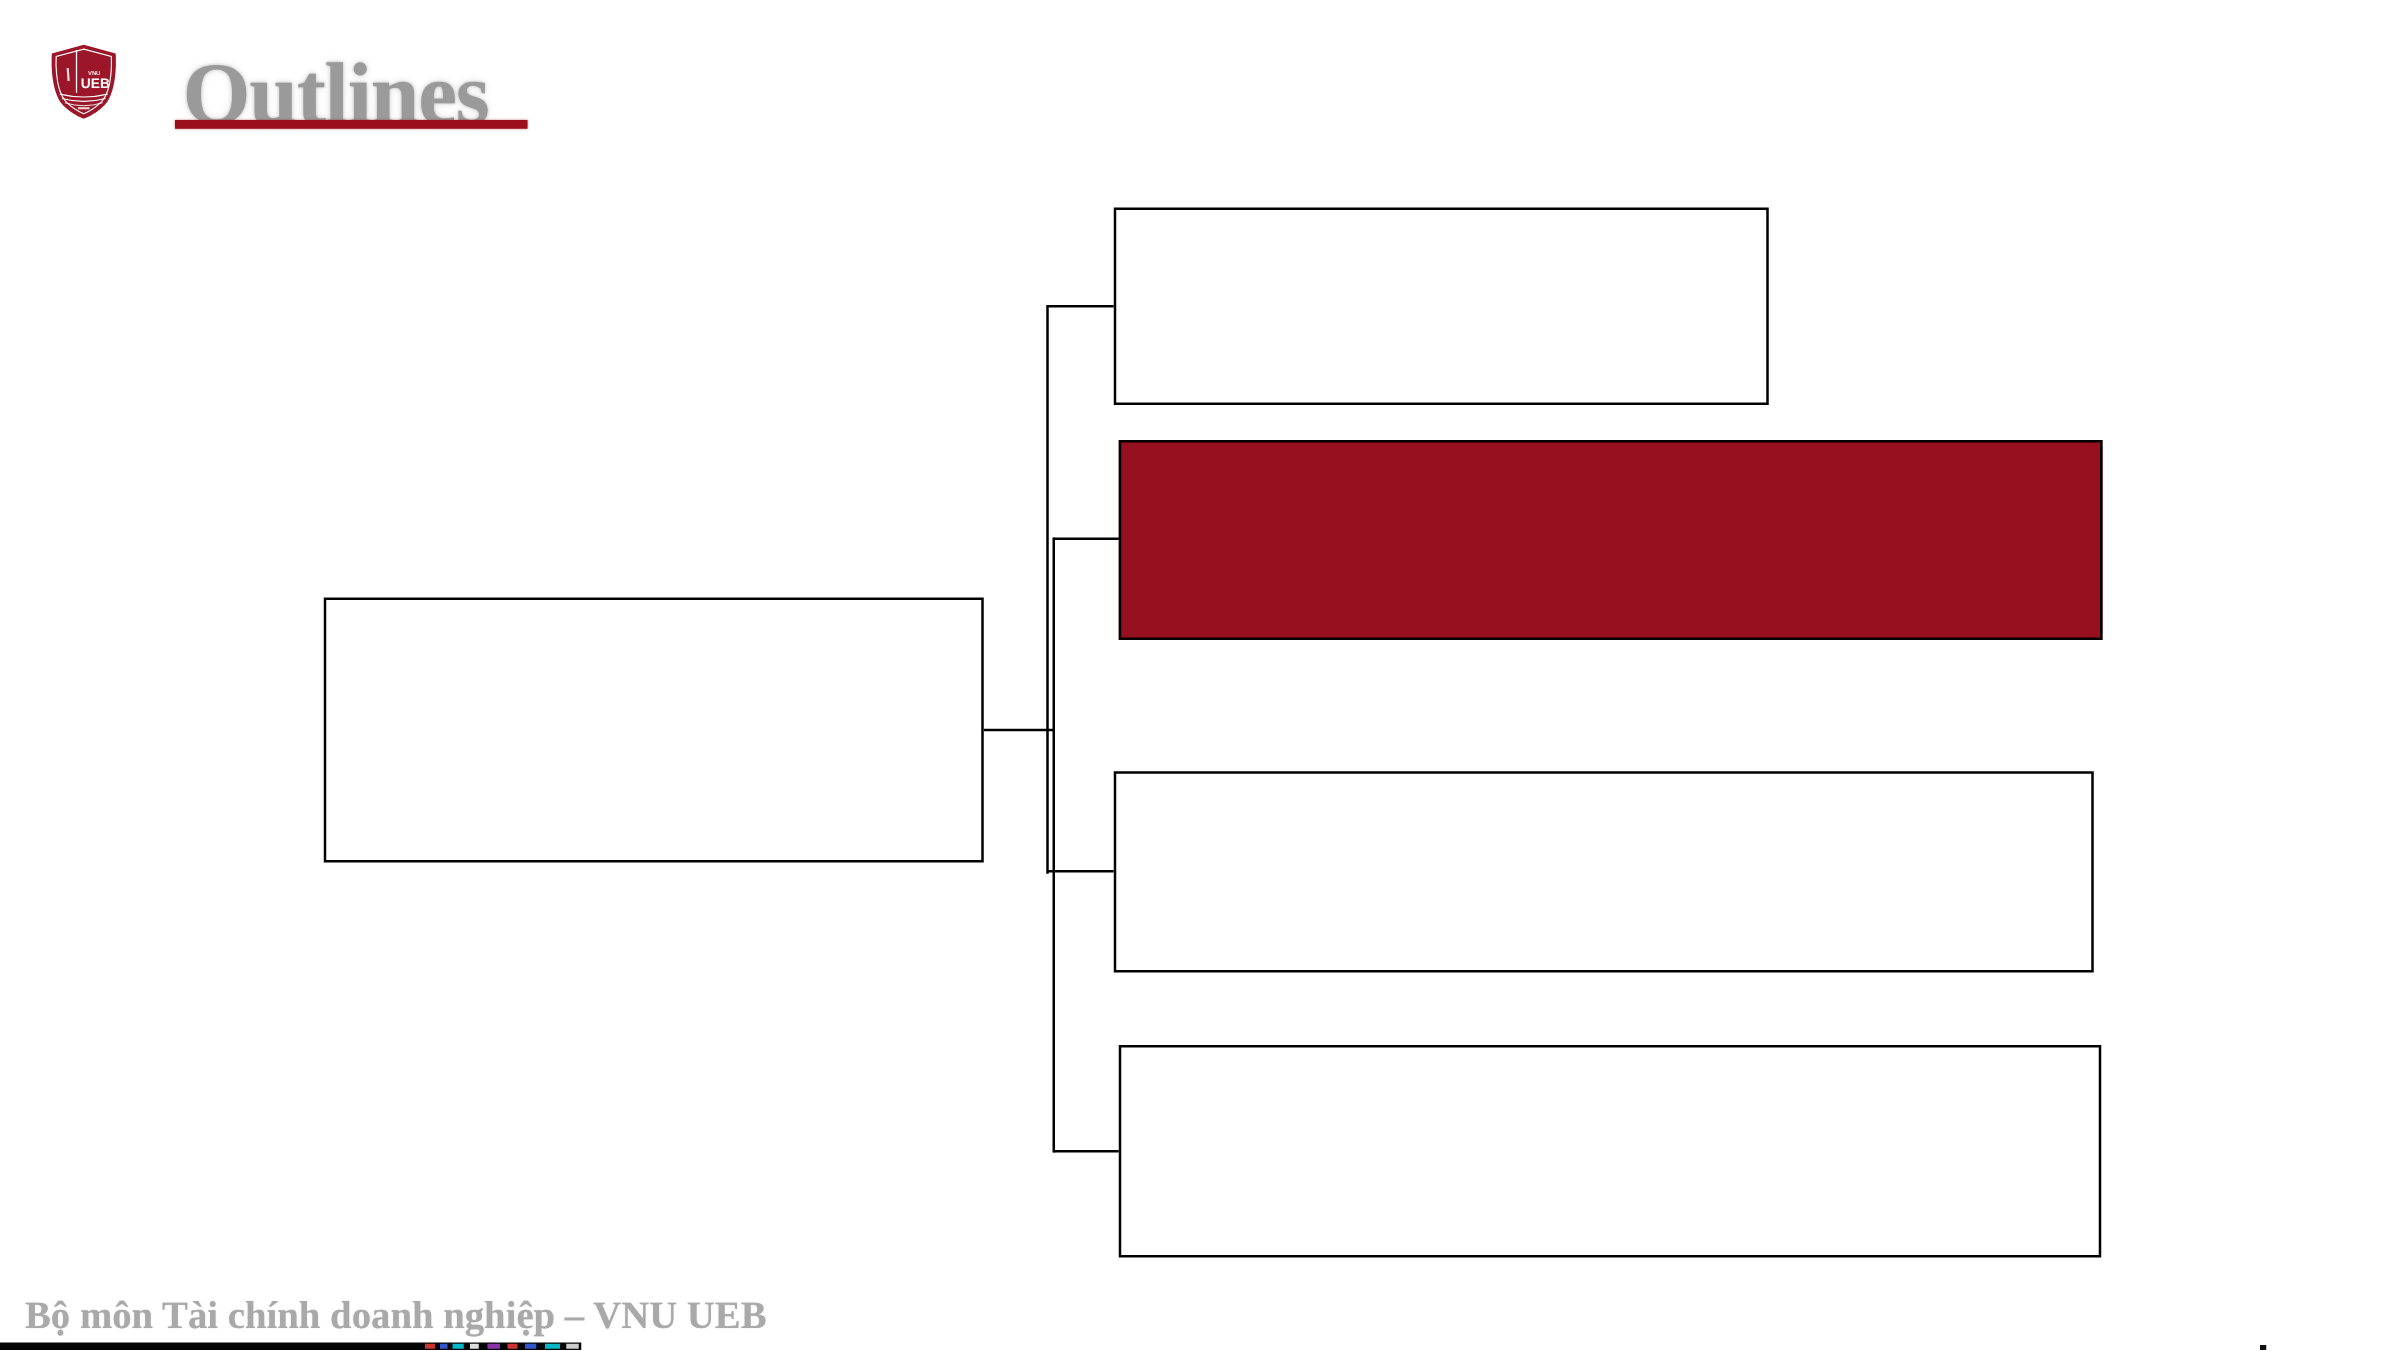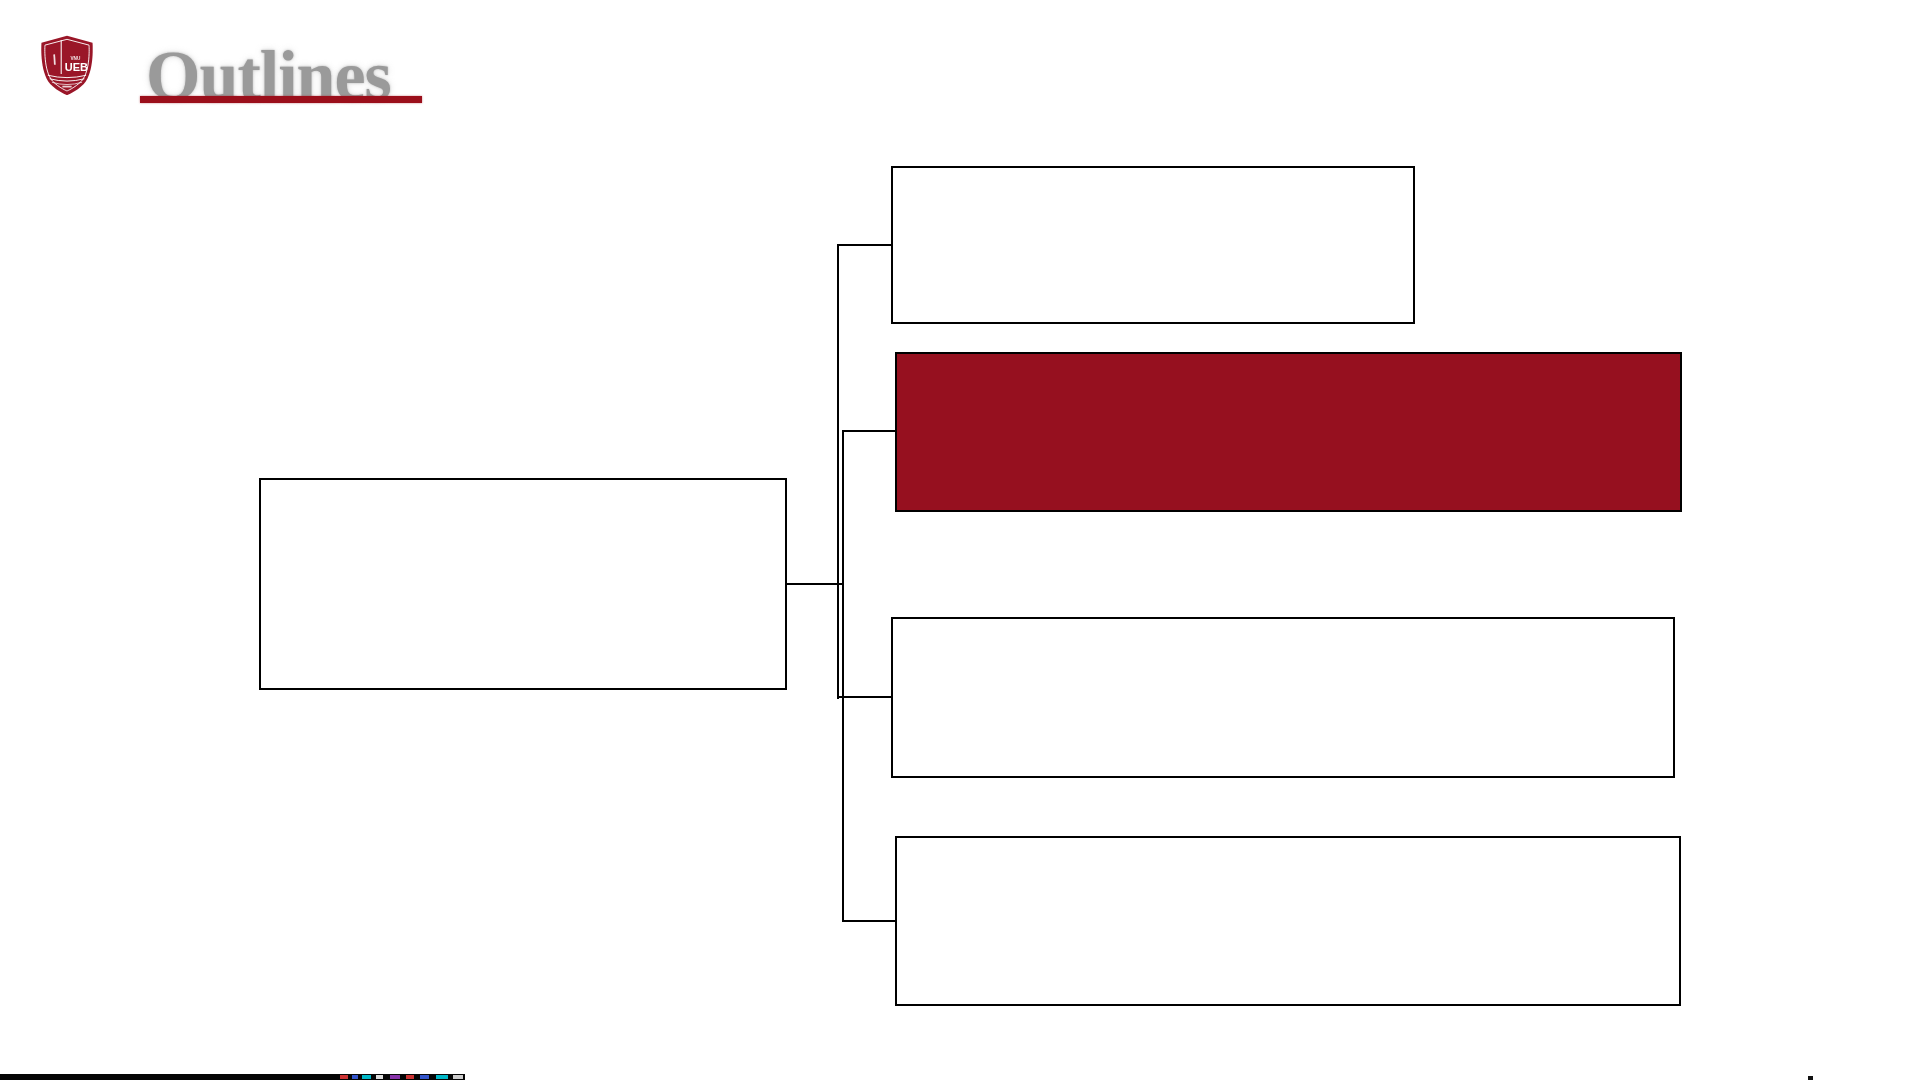--- a/index.html
+++ b/index.html
@@ -118,20 +118,21 @@
   </div>
 
   <div class="shape child-box-3">
     <span class="label"></span>
   </div>
 
   <div class="shape child-box-4">
     <span class="label"></span>
   </div>
 
+  <div class="footer-text">Bộ môn Tài chính doanh nghiệp – VNU UEB</div>
 
   <div class="bottom-bar">
     <i class="n1"></i>
     <i class="n2"></i>
     <i class="n3"></i>
     <i class="n4"></i>
     <i class="n5"></i>
     <i class="n6"></i>
     <i class="n7"></i>
     <i class="n8"></i>

